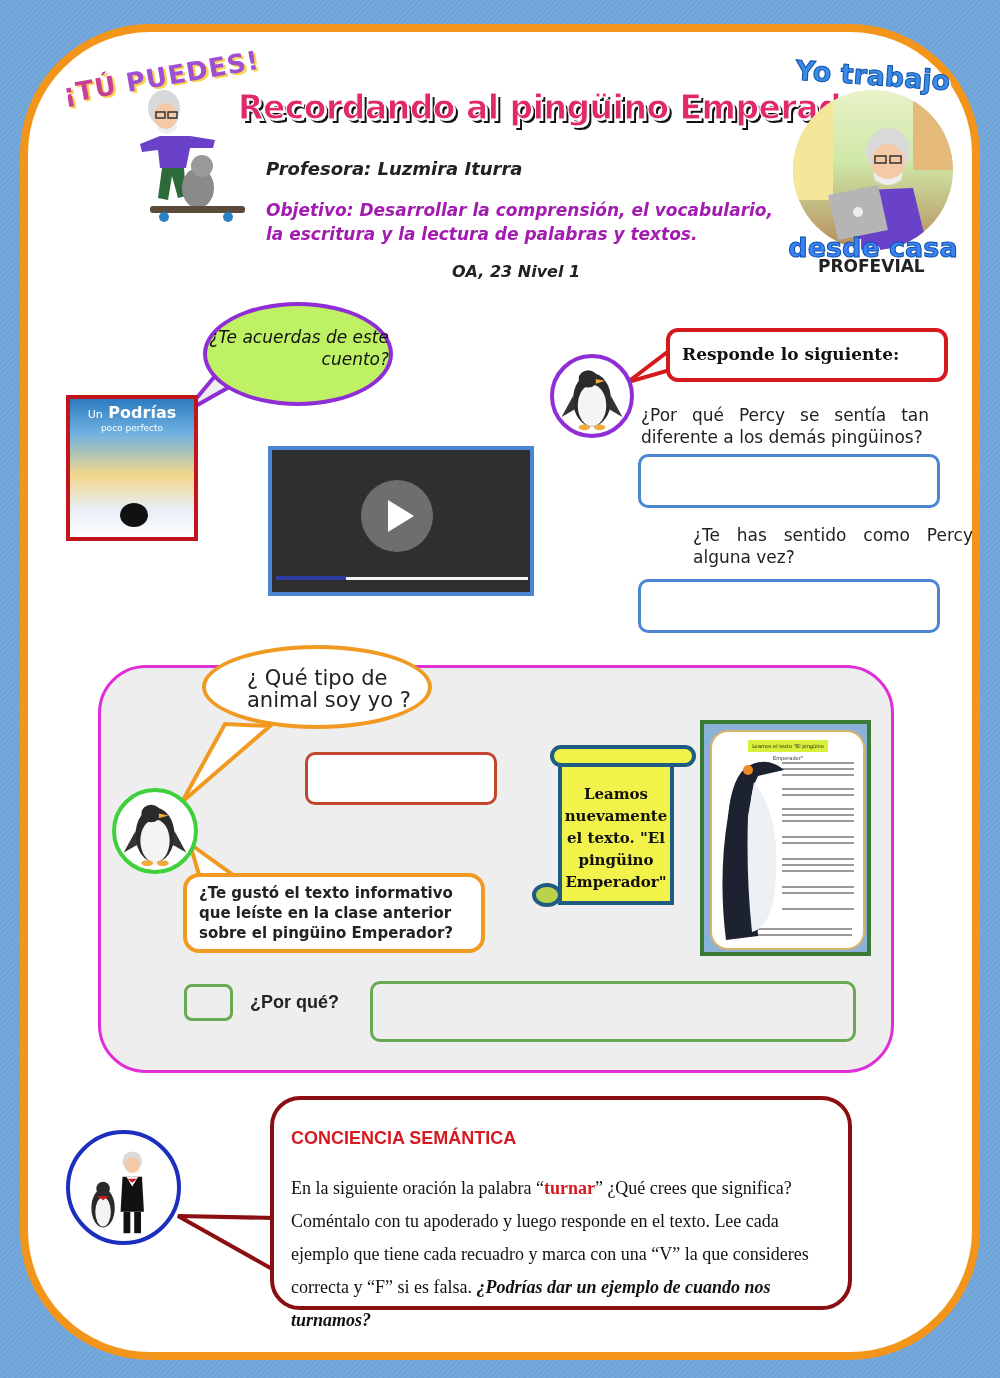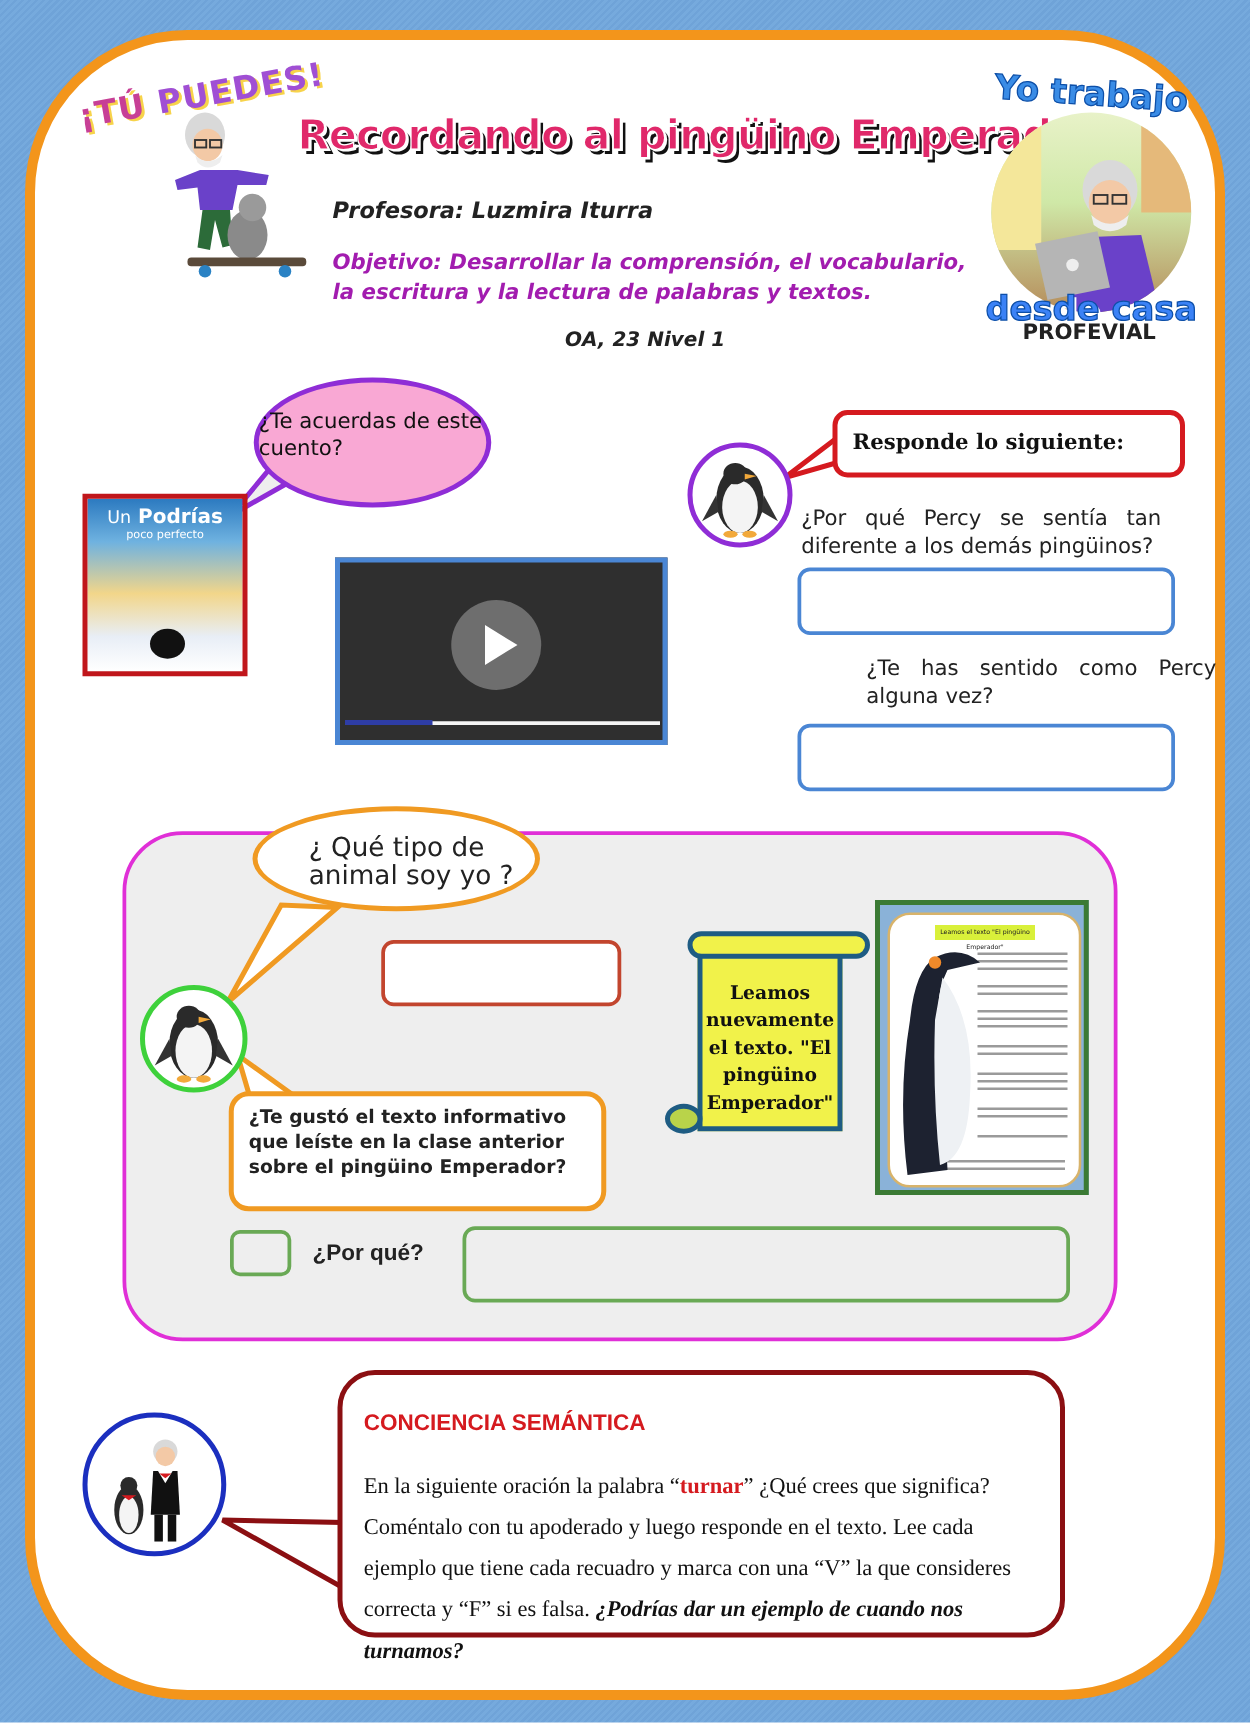--- a/index.html
+++ b/index.html
@@ -52,21 +52,21 @@
     position:absolute; left:0; top:155px; width:170px; text-align:center; font-weight:bold;
     font-size:27px; color:#3b82f6; -webkit-text-stroke:1px #0d4fa8;
     text-shadow: 2px 2px 0 #fff;
     margin-top: 17px;
   }
   .profevial { left:818px; top:256px; font-size:17px; font-weight:bold; color:#222; }
 
   
   .bubble-purple {
     left:203px; top:302px; width:190px; height:104px; border:4px solid #8f2dd6; border-radius:50%;
-    background:#f9a8d4; box-sizing:border-box; text-align:left;
+    background:#bef264; box-sizing:border-box; text-align:right;font-style:italic;
   }
   .bubble-purple span {
     display:block; font-size:17px; line-height:22px; color:#111; padding-top:20px;
   }
   .book {
     left:66px; top:395px; width:132px; height:146px; border:4px solid #c0161b; box-sizing:border-box;
     background: linear-gradient(180deg, #2c7ac0 0%, #6fb2e0 25%, #f2d68a 55%, #e8eef6 80%, #ffffff 100%);
     overflow:hidden;
   }
   .book-title { position:absolute; left:0; top:4px; width:124px; text-align:center; color:#fff; font-size:16px; font-weight:bold; }
@@ -116,21 +116,21 @@
   .bubble-orange {
     left:202px; top:645px; width:230px; height:84px; border:4px solid #f09a22; border-radius:50%;
     background:#fff; box-sizing:border-box;
   }
   .bubble-orange span { position:absolute; left:41px; top:18px; font-size:21px; line-height:22px; color:#222; }
   .pc2 { left:112px; top:788px; width:86px; height:86px; border:4px solid #3ed13b; }
   .answer-red {
     left:305px; top:752px; width:192px; height:53px; border:3px solid #c2452e; border-radius:10px; background:#fff; box-sizing:border-box;
   }
   .orange-box {
-    left:183px; top:873px; width:302px; height:96px; border:4px solid #f09a22; border-radius:16px; background:#fff; box-sizing:border-box;
+    left:183px; top:873px; width:302px; height:80px; border:4px solid #f09a22; border-radius:16px; background:#fff; box-sizing:border-box;
   }
   .orange-box span {
     position:absolute; left:12px; top:6px; width:280px; font-size:15px; line-height:20px; font-weight:bold; color:#222;
   }
   .check-box {
     left:184px; top:984px; width:49px; height:37px; border:3px solid #69a955; border-radius:8px; box-sizing:border-box; background:#eee;
   }
   .porque { left:250px; top:992px; font-family:"Liberation Sans", sans-serif; font-weight:bold; font-size:18px; color:#222; }
   .porque-box {
     left:370px; top:981px; width:486px; height:61px; border:3px solid #69a955; border-radius:10px; box-sizing:border-box; background:#eee;
@@ -238,21 +238,21 @@
 <div class="abs profevial">PROFEVIAL</div>
 
 <svg class="abs" style="left:180px;top:370px;width:60px;height:50px;" viewBox="0 0 60 50">
   <path d="M40 0 L5 42 L58 12Z" fill="#eeeeee" stroke="#8f2dd6" stroke-width="4"></path>
 </svg>
 <div class="abs bubble-purple">
   <span>¿Te acuerdas de este cuento?</span>
 </div>
 
 <div class="abs book">
-  <div class="book-title"><span style="font-size:14px;font-weight:normal;">Un</span> <span>Podrías</span></div>
+  <div class="book-title"><span style="font-size:11px;font-weight:normal;">Un</span> <span>Podrías</span></div>
   <div class="book-sub">poco perfecto</div>
   <div class="book-penguin"></div>
 </div>
 
 <div class="abs video">
   <div class="play"></div>
   <div class="progress-track"></div>
   <div class="progress-fill"></div>
 </div>
 

